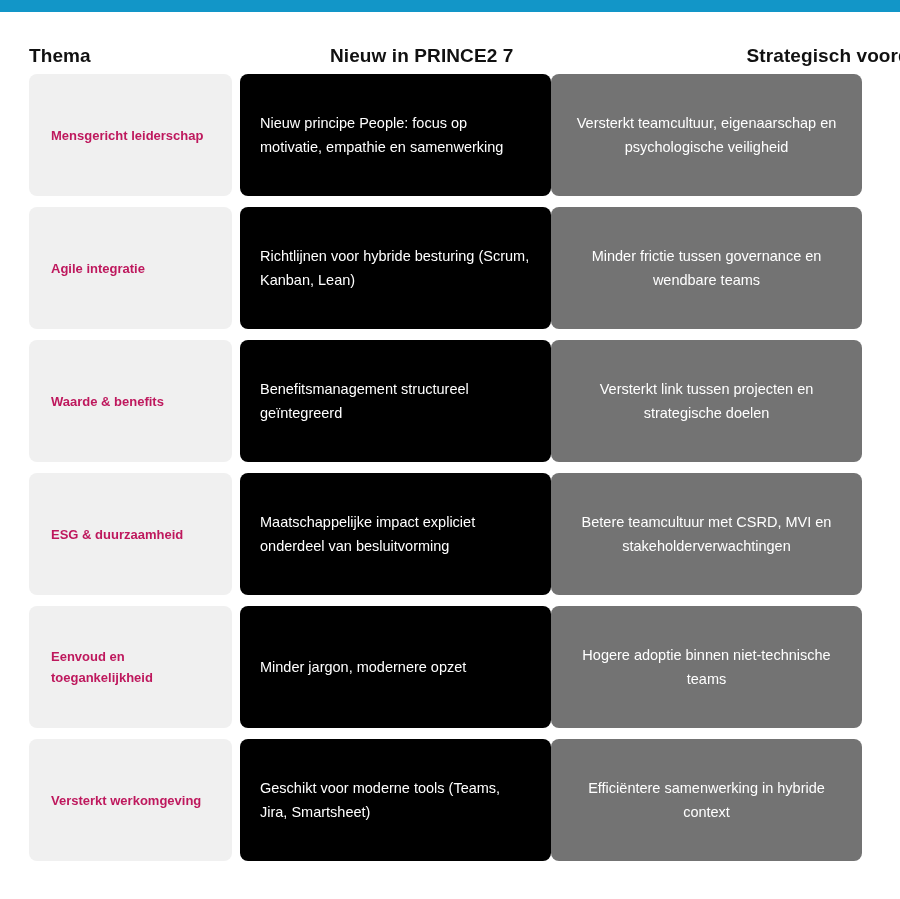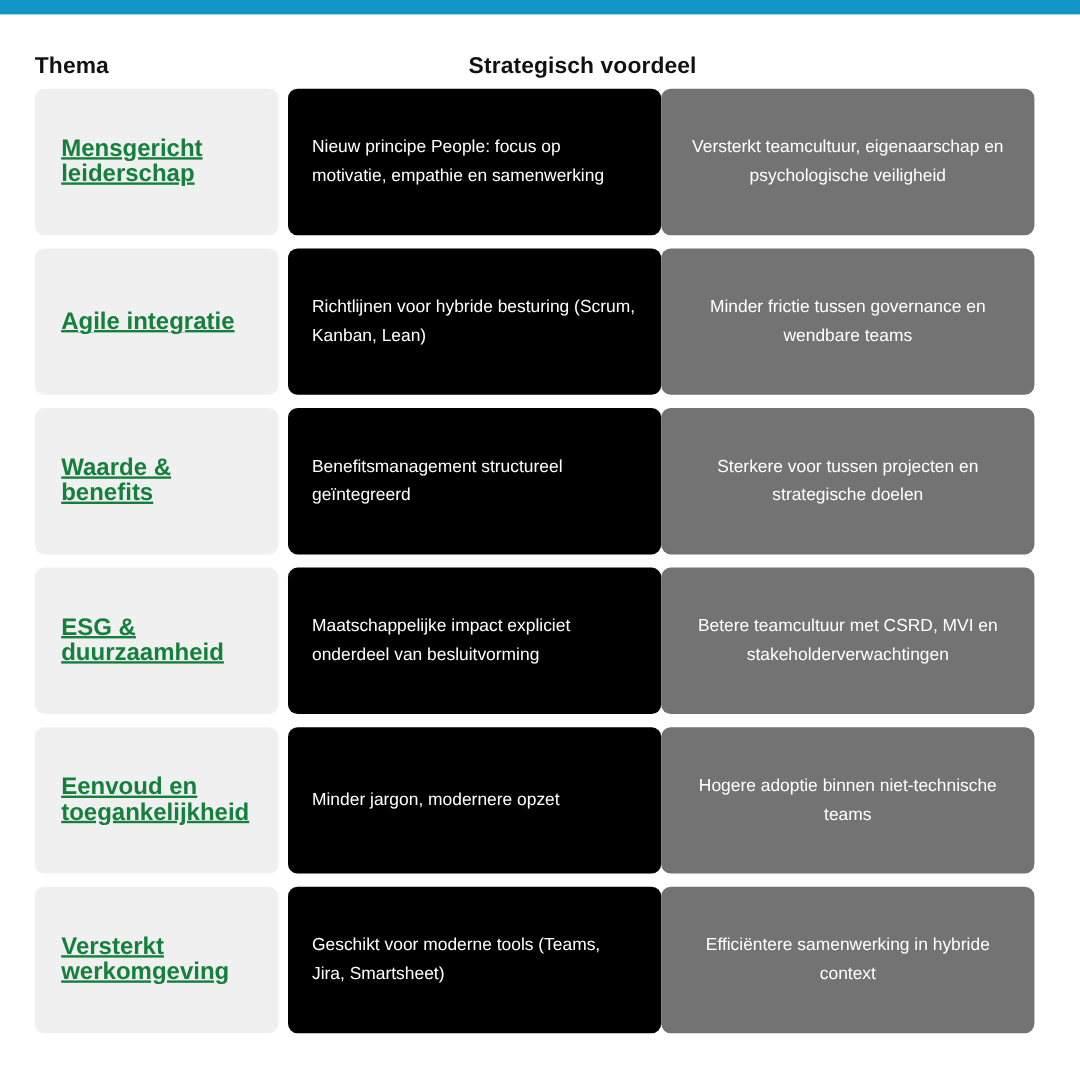--- a/index.html
+++ b/index.html
@@ -65,26 +65,25 @@
   .card {
     box-sizing: border-box;
     border-radius: 8px;
     display: flex;
     align-items: center;
     padding: 0 20px;
   }
 
   .card-theme {
     background: #f0f0f0;
-    color: #15803d;
-    font-size: 20px;
+    color: #be185d;
+    font-size: 13px;
     font-weight: bold;
     line-height: 21px;
     padding: 0 22px;
-    text-decoration: underline;
   }
 
   .card-new {
     background: #000000;
     color: #ffffff;
     font-size: 14.5px;
     font-weight: normal;
     line-height: 24px;
   }
 
@@ -107,20 +106,21 @@
 </head>
 <body>
 
 <div class="top-accent-bar"></div>
 
 <div class="board">
 
   <div class="header-row">
     <div class="header-cell col-theme">Thema</div>
     <div class="col-spacer"></div>
+    <div class="header-cell col-new">Nieuw in PRINCE2 7</div>
     <div class="header-cell col-benefit">Strategisch voordeel</div>
   </div>
 
   <div class="grid-row row-h-1">
     <div class="card card-theme col-theme">Mensgericht leiderschap</div>
     <div class="col-spacer"></div>
     <div class="card card-new col-new">Nieuw principe People: focus op motivatie, empathie en samenwerking</div>
     <div class="card card-benefit col-benefit">Versterkt teamcultuur, eigenaarschap en psychologische veiligheid</div>
   </div>
 
@@ -128,21 +128,21 @@
     <div class="card card-theme col-theme">Agile integratie</div>
     <div class="col-spacer"></div>
     <div class="card card-new col-new">Richtlijnen voor hybride besturing (Scrum, Kanban, Lean)</div>
     <div class="card card-benefit col-benefit">Minder frictie tussen governance en wendbare teams</div>
   </div>
 
   <div class="grid-row row-h-3">
     <div class="card card-theme col-theme">Waarde &amp; benefits</div>
     <div class="col-spacer"></div>
     <div class="card card-new col-new">Benefitsmanagement structureel geïntegreerd</div>
-    <div class="card card-benefit col-benefit">Sterkere voor tussen projecten en strategische doelen</div>
+    <div class="card card-benefit col-benefit">Versterkt link tussen projecten en strategische doelen</div>
   </div>
 
   <div class="grid-row row-h-4">
     <div class="card card-theme col-theme">ESG &amp; duurzaamheid</div>
     <div class="col-spacer"></div>
     <div class="card card-new col-new">Maatschappelijke impact expliciet onderdeel van besluitvorming</div>
     <div class="card card-benefit col-benefit">Betere teamcultuur met CSRD, MVI en stakeholderverwachtingen</div>
   </div>
 
   <div class="grid-row row-h-5">

